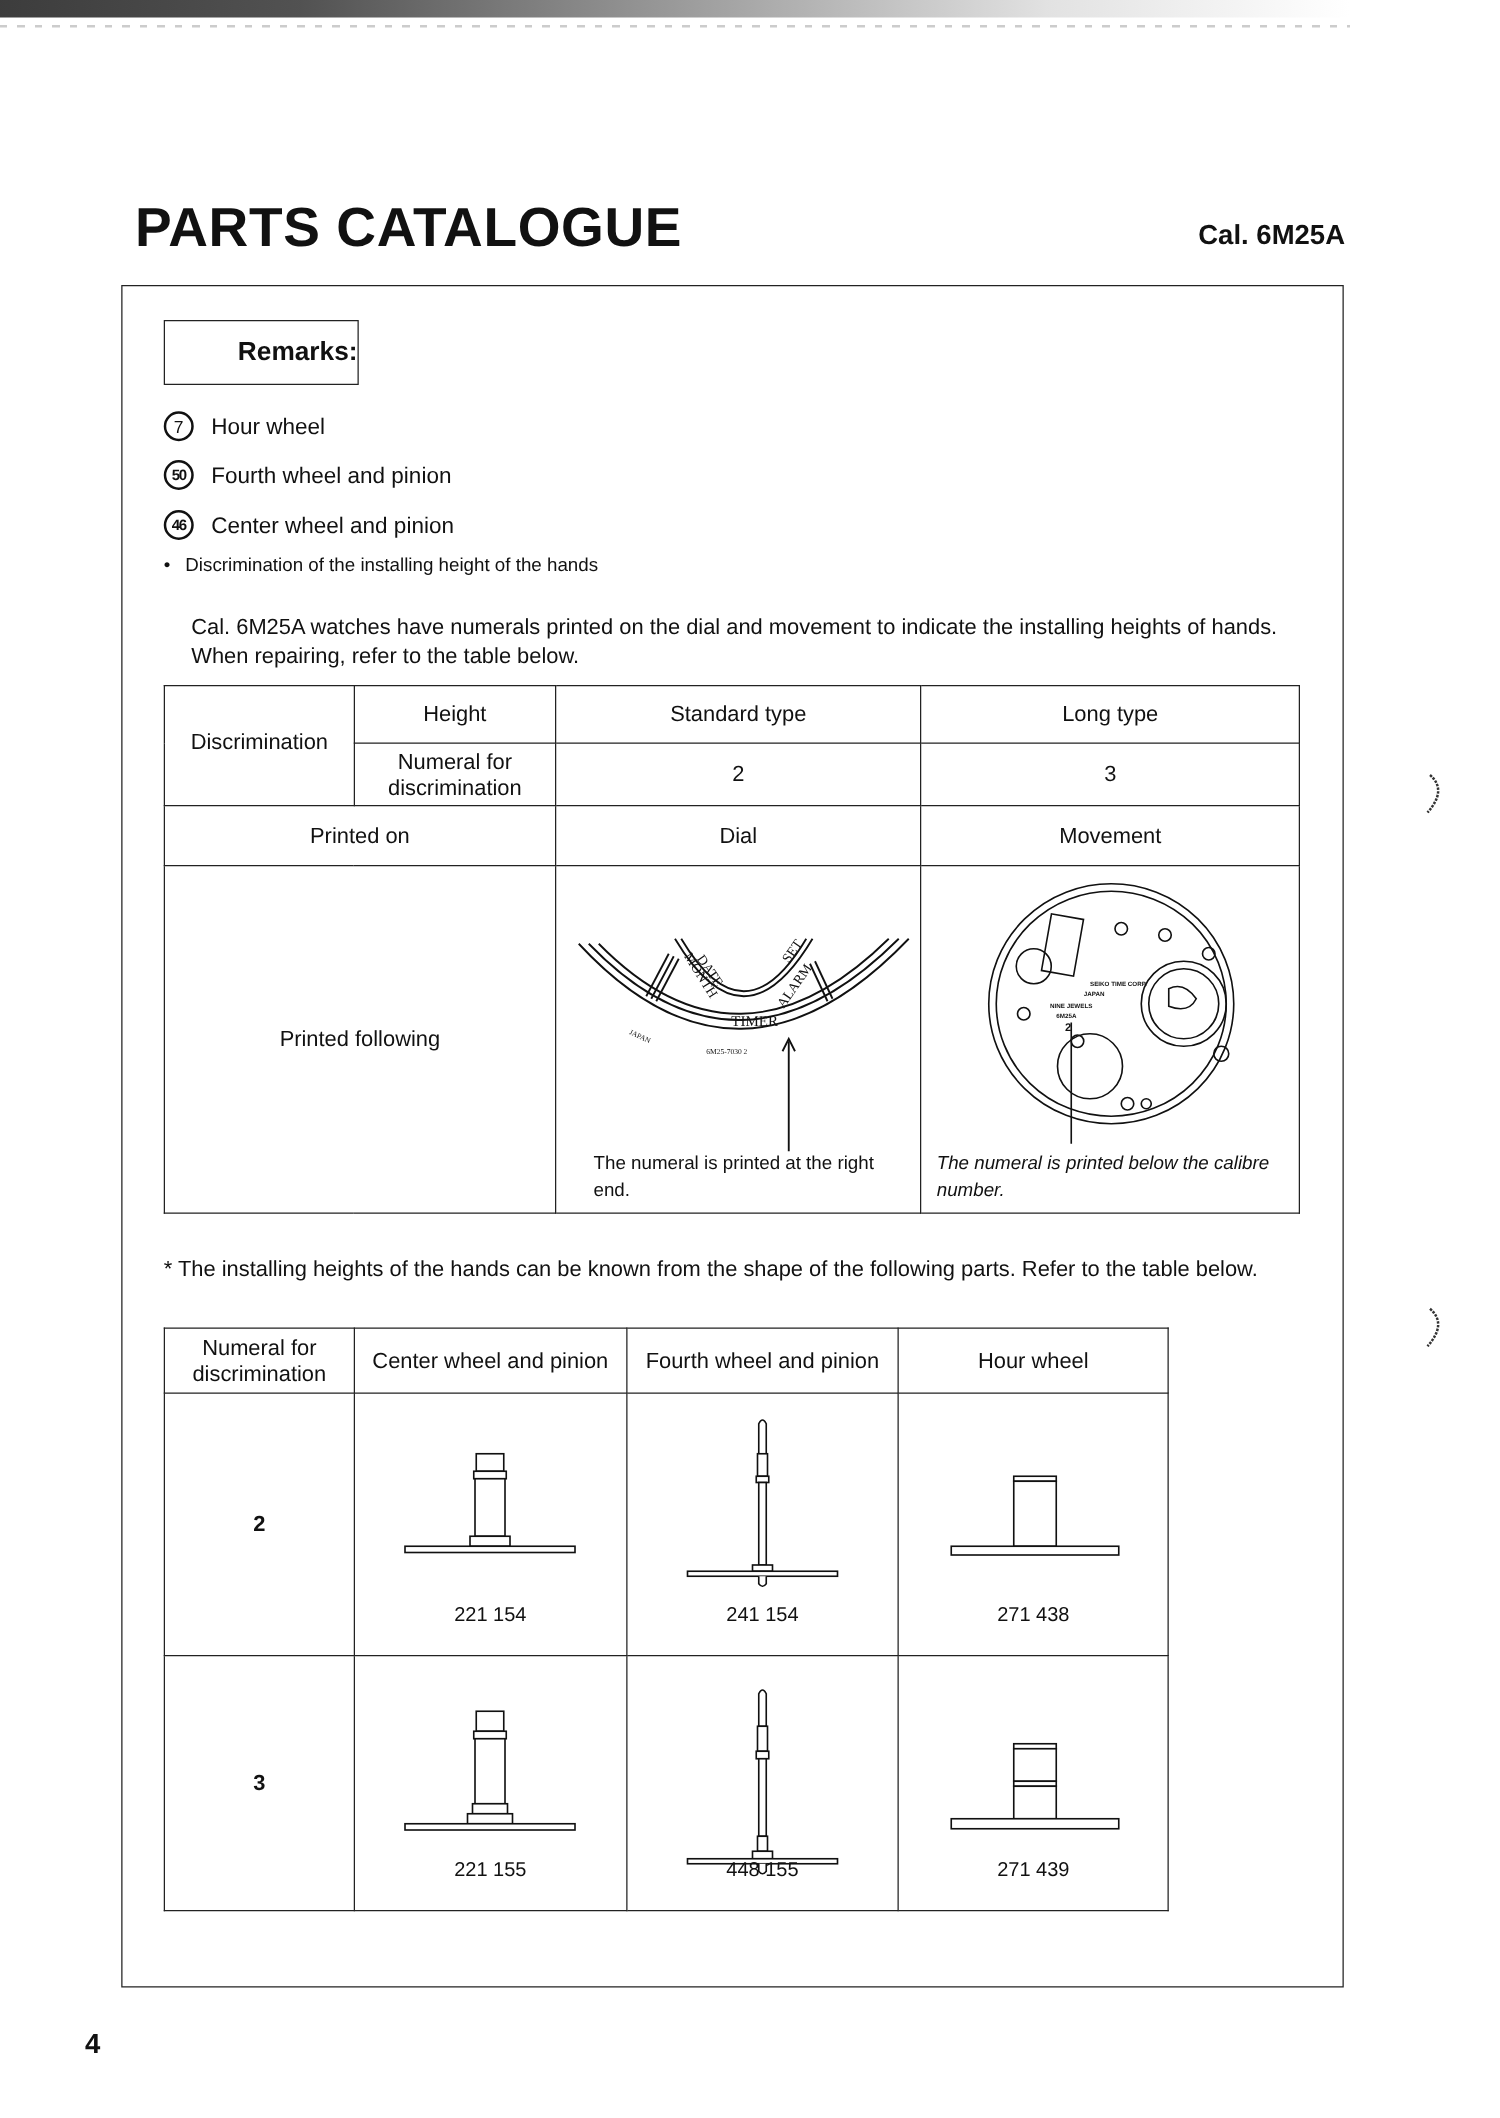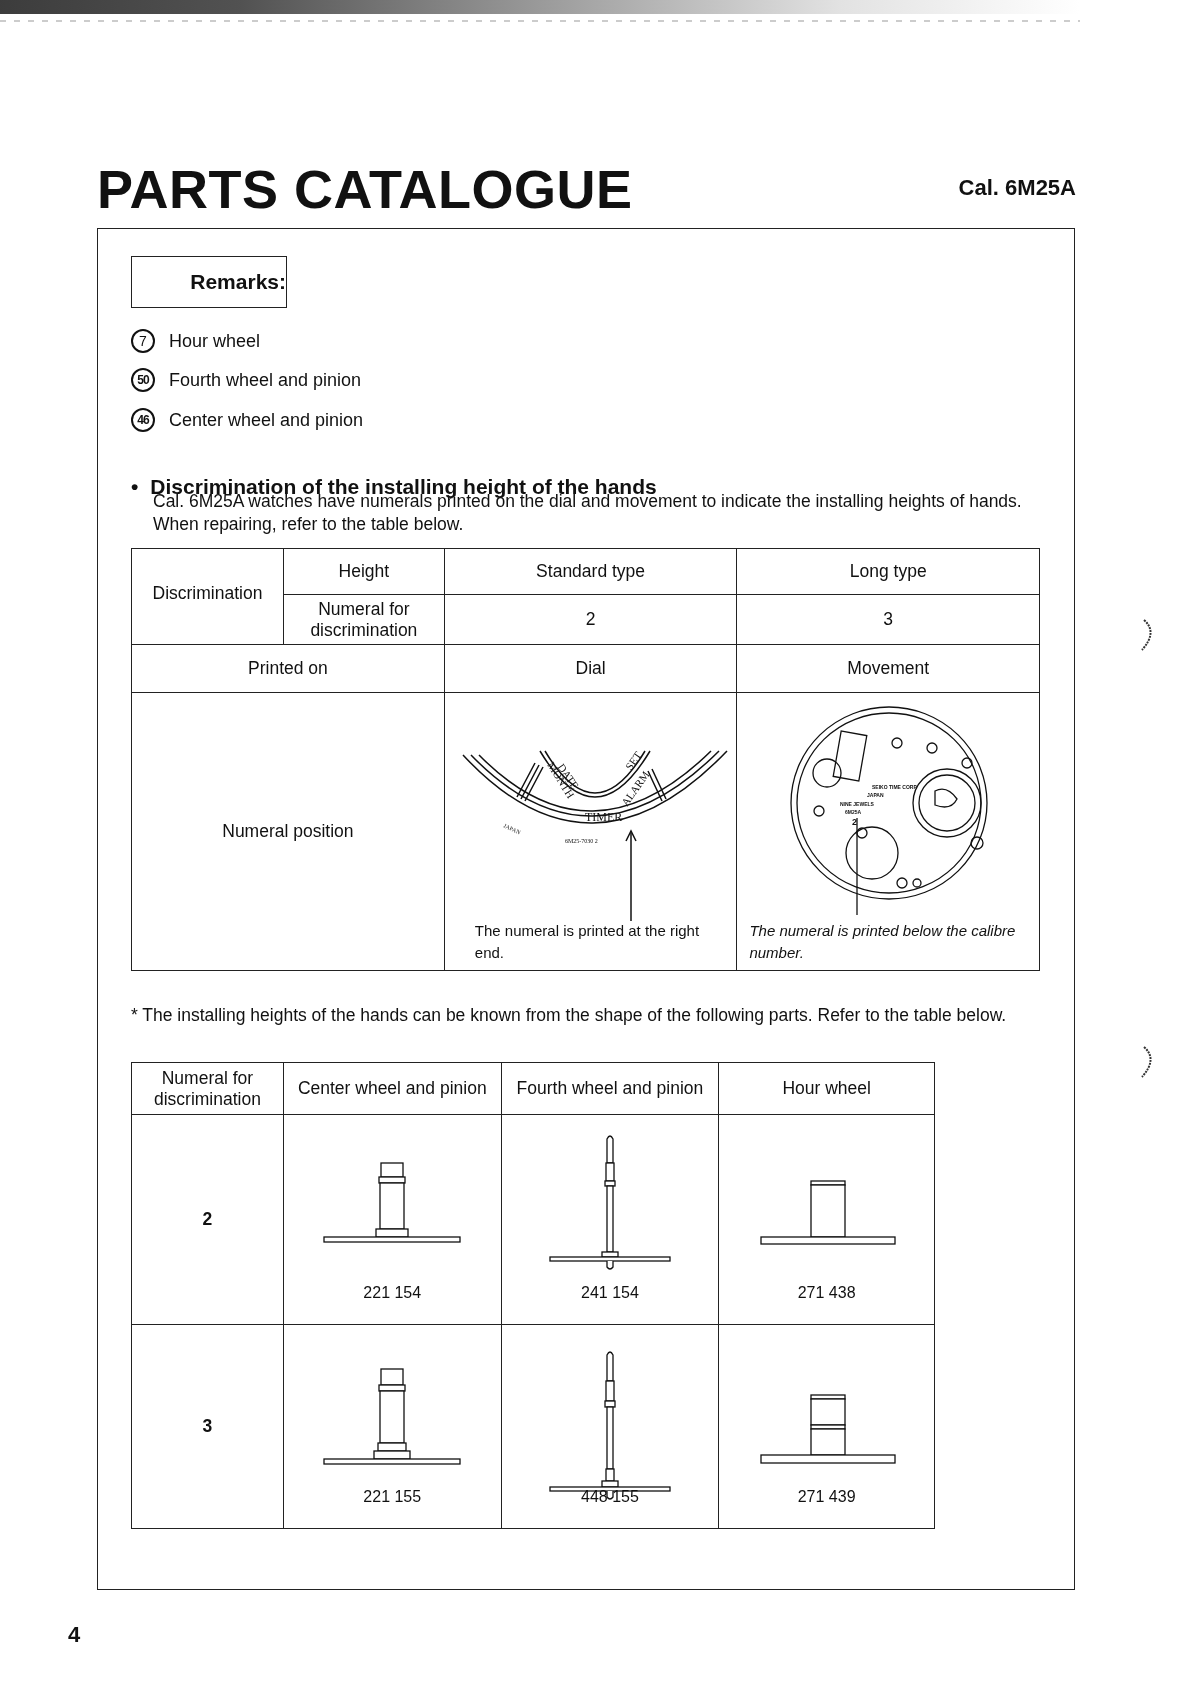--- a/index.html
+++ b/index.html
@@ -12,22 +12,22 @@
       position: absolute; left: 0; top: 0; width: 1200px; height: 14px;
       background: linear-gradient(to right, #1a1a1a 0%, #333 20%, #888 45%, #ddd 70%, #fff 90%);
       opacity: 0.85;
     }
     .scan-top2 {
       position: absolute; left: 0; top: 20px; width: 1080px; height: 2px;
       background: repeating-linear-gradient(to right, #999 0 6px, transparent 6px 14px);
       opacity: 0.5;
     }
     .page-title {
-      position: absolute; left: 97px; top: 158px;
-      font-size: 54px; font-weight: bold; letter-spacing: 0.5px;
+      position: absolute; left: 108px; top: 158px;
+      font-size: 44px; font-weight: bold; letter-spacing: 0.5px;
       font-family: "Liberation Sans", sans-serif;
     }
     .calibre {
       position: absolute; right: 124px; top: 175px;
       font-size: 22px; font-weight: bold;
     }
     .frame {
       position: absolute; left: 97px; top: 228px; width: 978px; height: 1362px;
       border: 1.5px solid #222; box-sizing: border-box;
     }
@@ -41,21 +41,21 @@
       position: absolute; left: 131px; display: flex; align-items: center;
       font-size: 18px;
     }
     .circ {
       width: 24px; height: 24px; border: 2px solid #111; border-radius: 50%;
       box-sizing: border-box; display: inline-flex; align-items: center; justify-content: center;
       font-size: 14px; margin-right: 14px; font-weight: normal;
     }
     .circ.two { font-size: 12px; letter-spacing: -1px; font-weight: bold; }
     .bullet-heading {
-      position: absolute; left: 131px; top: 475px; font-size: 21px; font-weight: bold;
+      position: absolute; left: 131px; top: 444px; font-size: 15px; font-weight: normal;
     }
     .bullet-heading .dot { margin-right: 12px; }
     .para {
       position: absolute; left: 153px; top: 490px; width: 900px;
       font-size: 17.5px; line-height: 23px;
     }
     table.t1, table.t2 {
       position: absolute; border-collapse: collapse;
       font-size: 17.5px; text-align: center;
     }
@@ -128,21 +128,21 @@
     <td style="line-height:21px;">Numeral for discrimination</td>
     <td>2</td>
     <td>3</td>
   </tr>
   <tr style="height:48px;">
     <td colspan="2">Printed on</td>
     <td>Dial</td>
     <td>Movement</td>
   </tr>
   <tr style="height:278px;">
-    <td colspan="2">Numeral position</td>
+    <td colspan="2">Printed following</td>
     <td class="cell-illu">
       <svg class="part-svg" width="293" height="278" viewBox="0 0 293 278">
         <g fill="none" stroke="#111" stroke-width="1.5">
           <path d="M18 62 Q146 200 282 58"></path>
           <path d="M26 62 Q146 186 274 58"></path>
           <path d="M34 62 Q146 176 266 58"></path>
           <path d="M95 58 Q150 150 205 58"></path>
           <path d="M100 58 Q150 142 200 58"></path>
           <line x1="72" y1="104" x2="90" y2="70"></line>
               <line x1="76" y1="106" x2="94" y2="72"></line>

